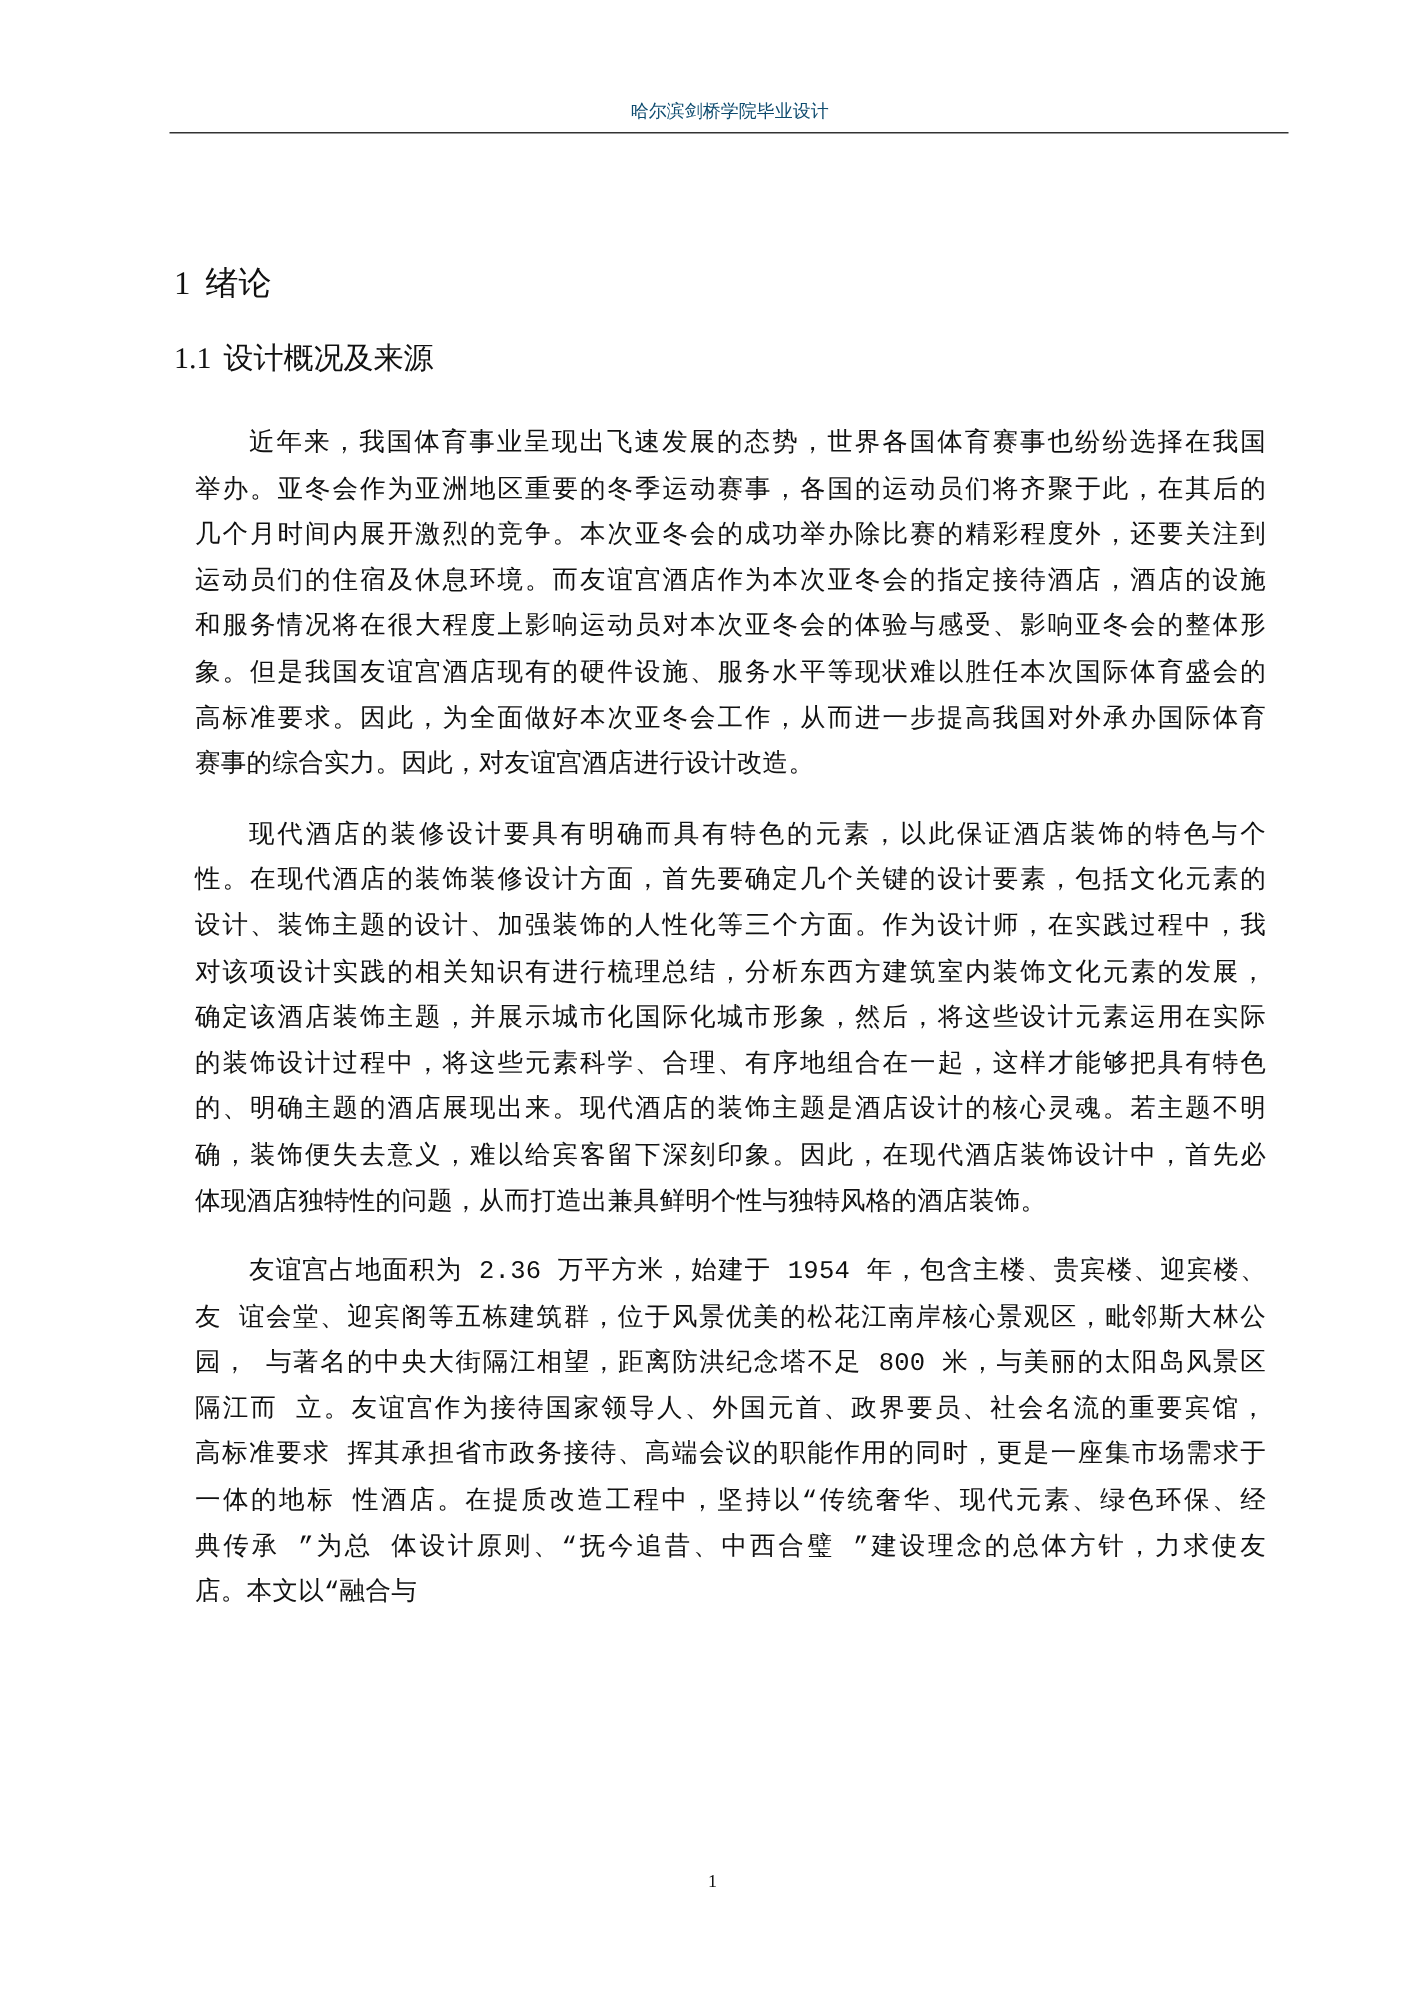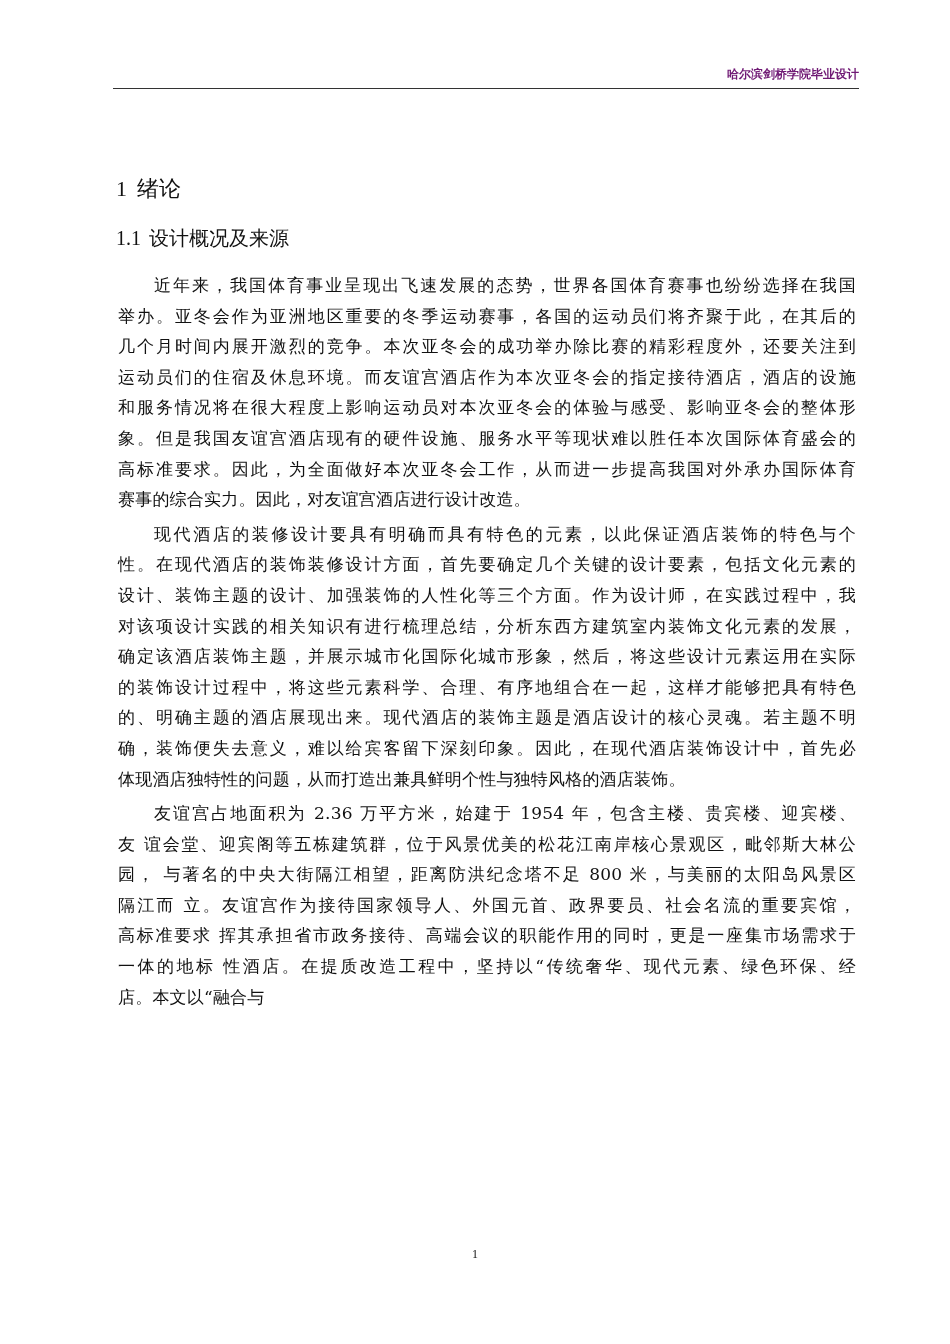--- a/index.html
+++ b/index.html
@@ -1,26 +1,26 @@
 <!DOCTYPE html>
 <html><head>
 <meta charset="utf-8">
 <style>
   html, body { margin: 0; padding: 0; background: #ffffff; }
   body { width: 950px; height: 1344px; position: relative; overflow: hidden;
          font-family: "DejaVu Serif", "Liberation Serif", serif; color: #111; }
-  .header { position: absolute; left: 114px; top: 66px; width: 745px; text-align: right;
-            font-size: 12px; color: #701a75; font-weight: bold; }
+  .header { position: absolute; left: 114px; top: 66px; width: 745px; text-align: center;
+            font-size: 12px; color: #0c4a6e; }
   .header-rule { position: absolute; left: 113px; top: 88px; width: 746px; height: 1px; background: #333; }
   .h1 { position: absolute; left: 116px; top: 150px; font-size: 22px; font-family: "DejaVu Sans", sans-serif; margin-top: 24px; }
   .h1 .num { font-family: "Liberation Serif", serif; margin-right: 10px; }
   .h2 { position: absolute; left: 116px; top: 225px; font-size: 20px; font-family: "DejaVu Sans", sans-serif; }
   .h2 .num { font-family: "Liberation Serif", serif; margin-right: 8px; text-align: center; }
   .body { position: absolute; left: 114px; top: 266px; width: 746px; }
-  .para { margin: 4px; }
+  .para { margin: 16px; font-family: Liberation Mono, monospace; }
   .line { display: block; height: 30.6px; line-height: 30.6px; font-size: 17px; white-space: nowrap;
           text-align: justify; text-align-last: justify; letter-spacing: 0.2px; }
   .line.last { text-align-last: left; }
   .line.indent { padding-left: 36px; }
   .page-num { position: absolute; left: 0; width: 950px; top: 1247px; text-align: center;
               font-size: 12px; font-family: "Liberation Serif", serif; }
 </style>
 </head>
 <body>
 
@@ -57,17 +57,18 @@
       <span class="line">确，装饰便失去意义，难以给宾客留下深刻印象。因此，在现代酒店装饰设计中，首先必</span>
       <span class="line last">体现酒店独特性的问题，从而打造出兼具鲜明个性与独特风格的酒店装饰。</span>
     </div>
     <div class="para">
       <span class="line indent">友谊宫占地面积为 2.36 万平方米，始建于 1954 年，包含主楼、贵宾楼、迎宾楼、</span>
       <span class="line">友 谊会堂、迎宾阁等五栋建筑群，位于风景优美的松花江南岸核心景观区，毗邻斯大林公</span>
       <span class="line">园， 与著名的中央大街隔江相望，距离防洪纪念塔不足 800 米，与美丽的太阳岛风景区</span>
       <span class="line">隔江而 立。友谊宫作为接待国家领导人、外国元首、政界要员、社会名流的重要宾馆，</span>
       <span class="line">高标准要求 挥其承担省市政务接待、高端会议的职能作用的同时，更是一座集市场需求于</span>
       <span class="line">一体的地标 性酒店。在提质改造工程中，坚持以“传统奢华、现代元素、绿色环保、经</span>
+      <span class="line">典传承 ”为总 体设计原则、“抚今追昔、中西合璧 ”建设理念的总体方针，力求使友</span>
       <span class="line last">店。本文以“融合与</span>
     </div>
   </div>
 
 <div class="page-num">1</div>
 
 </body></html>

